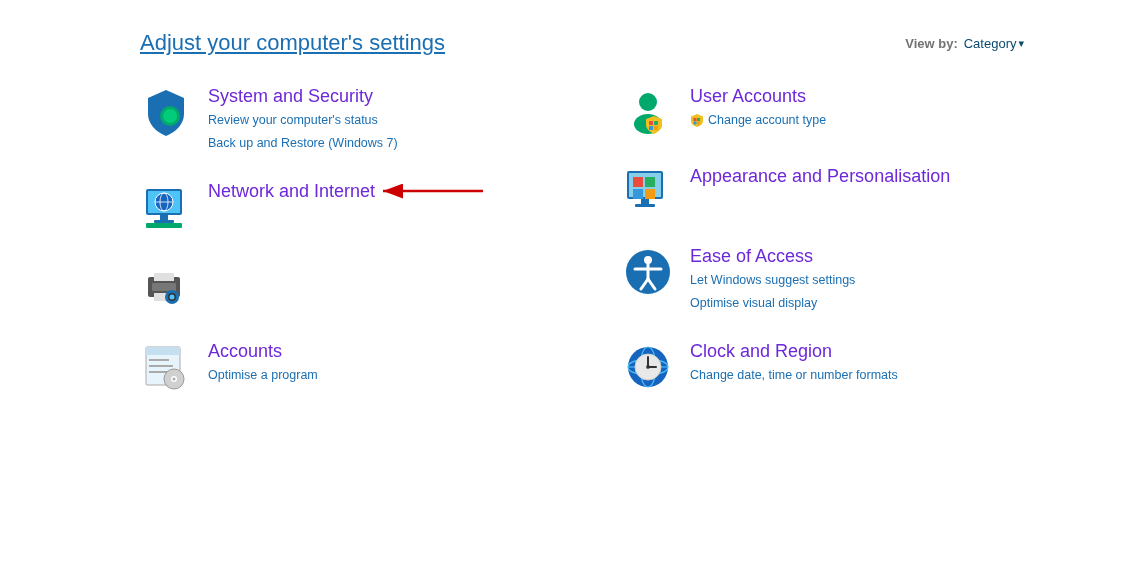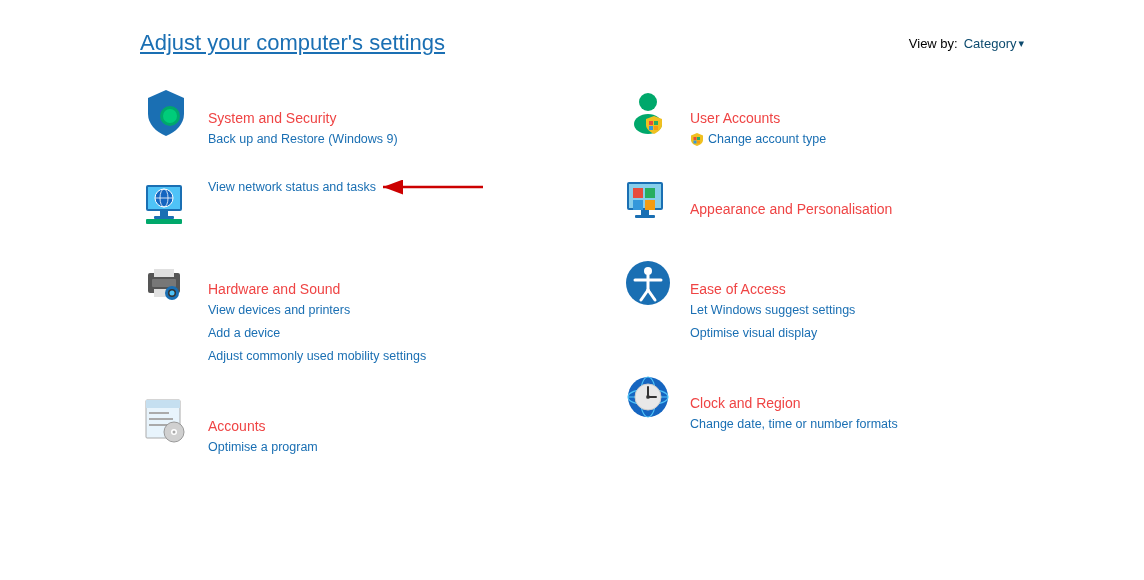--- a/index.html
+++ b/index.html
@@ -26,21 +26,22 @@
       text-decoration: underline;
     }
     .view-by {
       display: flex;
       align-items: center;
       gap: 6px;
       font-size: 13px;
       color: #444;
     }
     .view-by-label {
-      color: #000000;
+      color: #737373;
+      font-weight: bold;
     }
     .view-by-value {
       color: #0c4a6e;
       cursor: pointer;
       display: flex;
       align-items: center;
       gap: 2px;
     }
     .view-by-value::after {
       content: '▾';
@@ -64,26 +65,25 @@
       display: flex;
       align-items: center;
       justify-content: center;
     }
     .text-block {
       display: flex;
       flex-direction: column;
       gap: 3px;
     }
     .category-title {
-      color: #ef4444;
-      font-size: 14px;
+      color: #6d28d9;
+      font-size: 18px;
       font-weight: 400;
       cursor: pointer;
       text-decoration: none;
-      margin-top: 24px;
     }
     .sub-link {
       color: #1a6fb3;
       font-size: 12.5px;
       cursor: pointer;
       text-decoration: none;
       display: block;
       line-height: 1.6;
     }
 
@@ -114,21 +114,22 @@
           <svg width="52" height="52" viewBox="0 0 52 52">
 
             <path d="M26 4 L44 12 L44 28 C44 38 36 46 26 50 C16 46 8 38 8 28 L8 12 Z" fill="#1a6fb3"></path>
 
             <circle cx="30" cy="30" r="10" fill="#00a86b"></circle>
             <circle cx="30" cy="30" r="7" fill="#00cc7a"></circle>
           </svg>
         </div>
         <div class="text-block">
           <a class="category-title">System and Security</a>
-          <a class="sub-link">Back up and Restore (Windows 9)</a>
+          <a class="sub-link">Review your computer's status</a>
+          <a class="sub-link">Back up and Restore (Windows 7)</a>
         </div>
       </div>
 
       <div class="category-item arrow-container">
         <div class="icon-wrapper">
           <svg width="52" height="52" viewBox="0 0 52 52">
 
             <rect x="6" y="8" width="36" height="26" rx="2" fill="#1a6fb3"></rect>
             <rect x="8" y="10" width="32" height="22" fill="#4fc3f7"></rect>
 
@@ -136,21 +137,21 @@
             <ellipse cx="24" cy="21" rx="4" ry="9" fill="none" stroke="#fff" stroke-width="0.8"></ellipse>
             <line x1="15" y1="21" x2="33" y2="21" stroke="#fff" stroke-width="0.8"></line>
 
             <rect x="20" y="34" width="8" height="5" fill="#1a6fb3"></rect>
             <rect x="14" y="39" width="20" height="3" rx="1" fill="#1a6fb3"></rect>
 
             <rect x="6" y="42" width="36" height="5" rx="1" fill="#00a86b"></rect>
           </svg>
         </div>
         <div class="text-block" style="position:relative;">
-          <a class="sub-link">View network status and tasks</a>
+          <a class="category-title">Network and Internet</a>
 
           <svg style="position:absolute; top:-4px; left:165px; width:120px; height:28px;" viewBox="0 0 120 28">
             <defs>
               <marker id="arrowhead" markerWidth="8" markerHeight="6" refX="8" refY="3" orient="auto">
                 <polygon points="0 0, 8 3, 0 6" fill="#cc0000"></polygon>
               </marker>
             </defs>
             <line x1="110" y1="14" x2="10" y2="14" stroke="#cc0000" stroke-width="2.5" marker-end="url(#arrowhead)"></line>
           </svg>
         </div>
@@ -163,26 +164,20 @@
             <rect x="8" y="16" width="32" height="20" rx="2" fill="#555"></rect>
             <rect x="12" y="22" width="24" height="8" rx="1" fill="#777"></rect>
 
             <rect x="14" y="12" width="20" height="8" fill="#e0e0e0"></rect>
             <rect x="14" y="32" width="20" height="8" fill="#e0e0e0"></rect>
 
             <circle cx="32" cy="36" r="7" fill="#1a6fb3"></circle>
             <circle cx="32" cy="36" r="4" fill="#333"></circle>
             <circle cx="32" cy="36" r="2.5" fill="#4fc3f7"></circle>
           </svg>
-        </div>
-        <div class="text-block">
-          <a class="category-title">Hardware and Sound</a>
-          <a class="sub-link">View devices and printers</a>
-          <a class="sub-link">Add a device</a>
-          <a class="sub-link">Adjust commonly used mobility settings</a>
         </div>
       </div>
 
       <div class="category-item">
         <div class="icon-wrapper">
           <svg width="52" height="52" viewBox="0 0 52 52">
 
             <rect x="6" y="6" width="34" height="38" rx="1" fill="#e8f4fc" stroke="#aaa" stroke-width="1"></rect>
             <rect x="6" y="6" width="34" height="8" fill="#c5dff0"></rect>
             <rect x="9" y="18" width="20" height="2" fill="#aaa"></rect>

